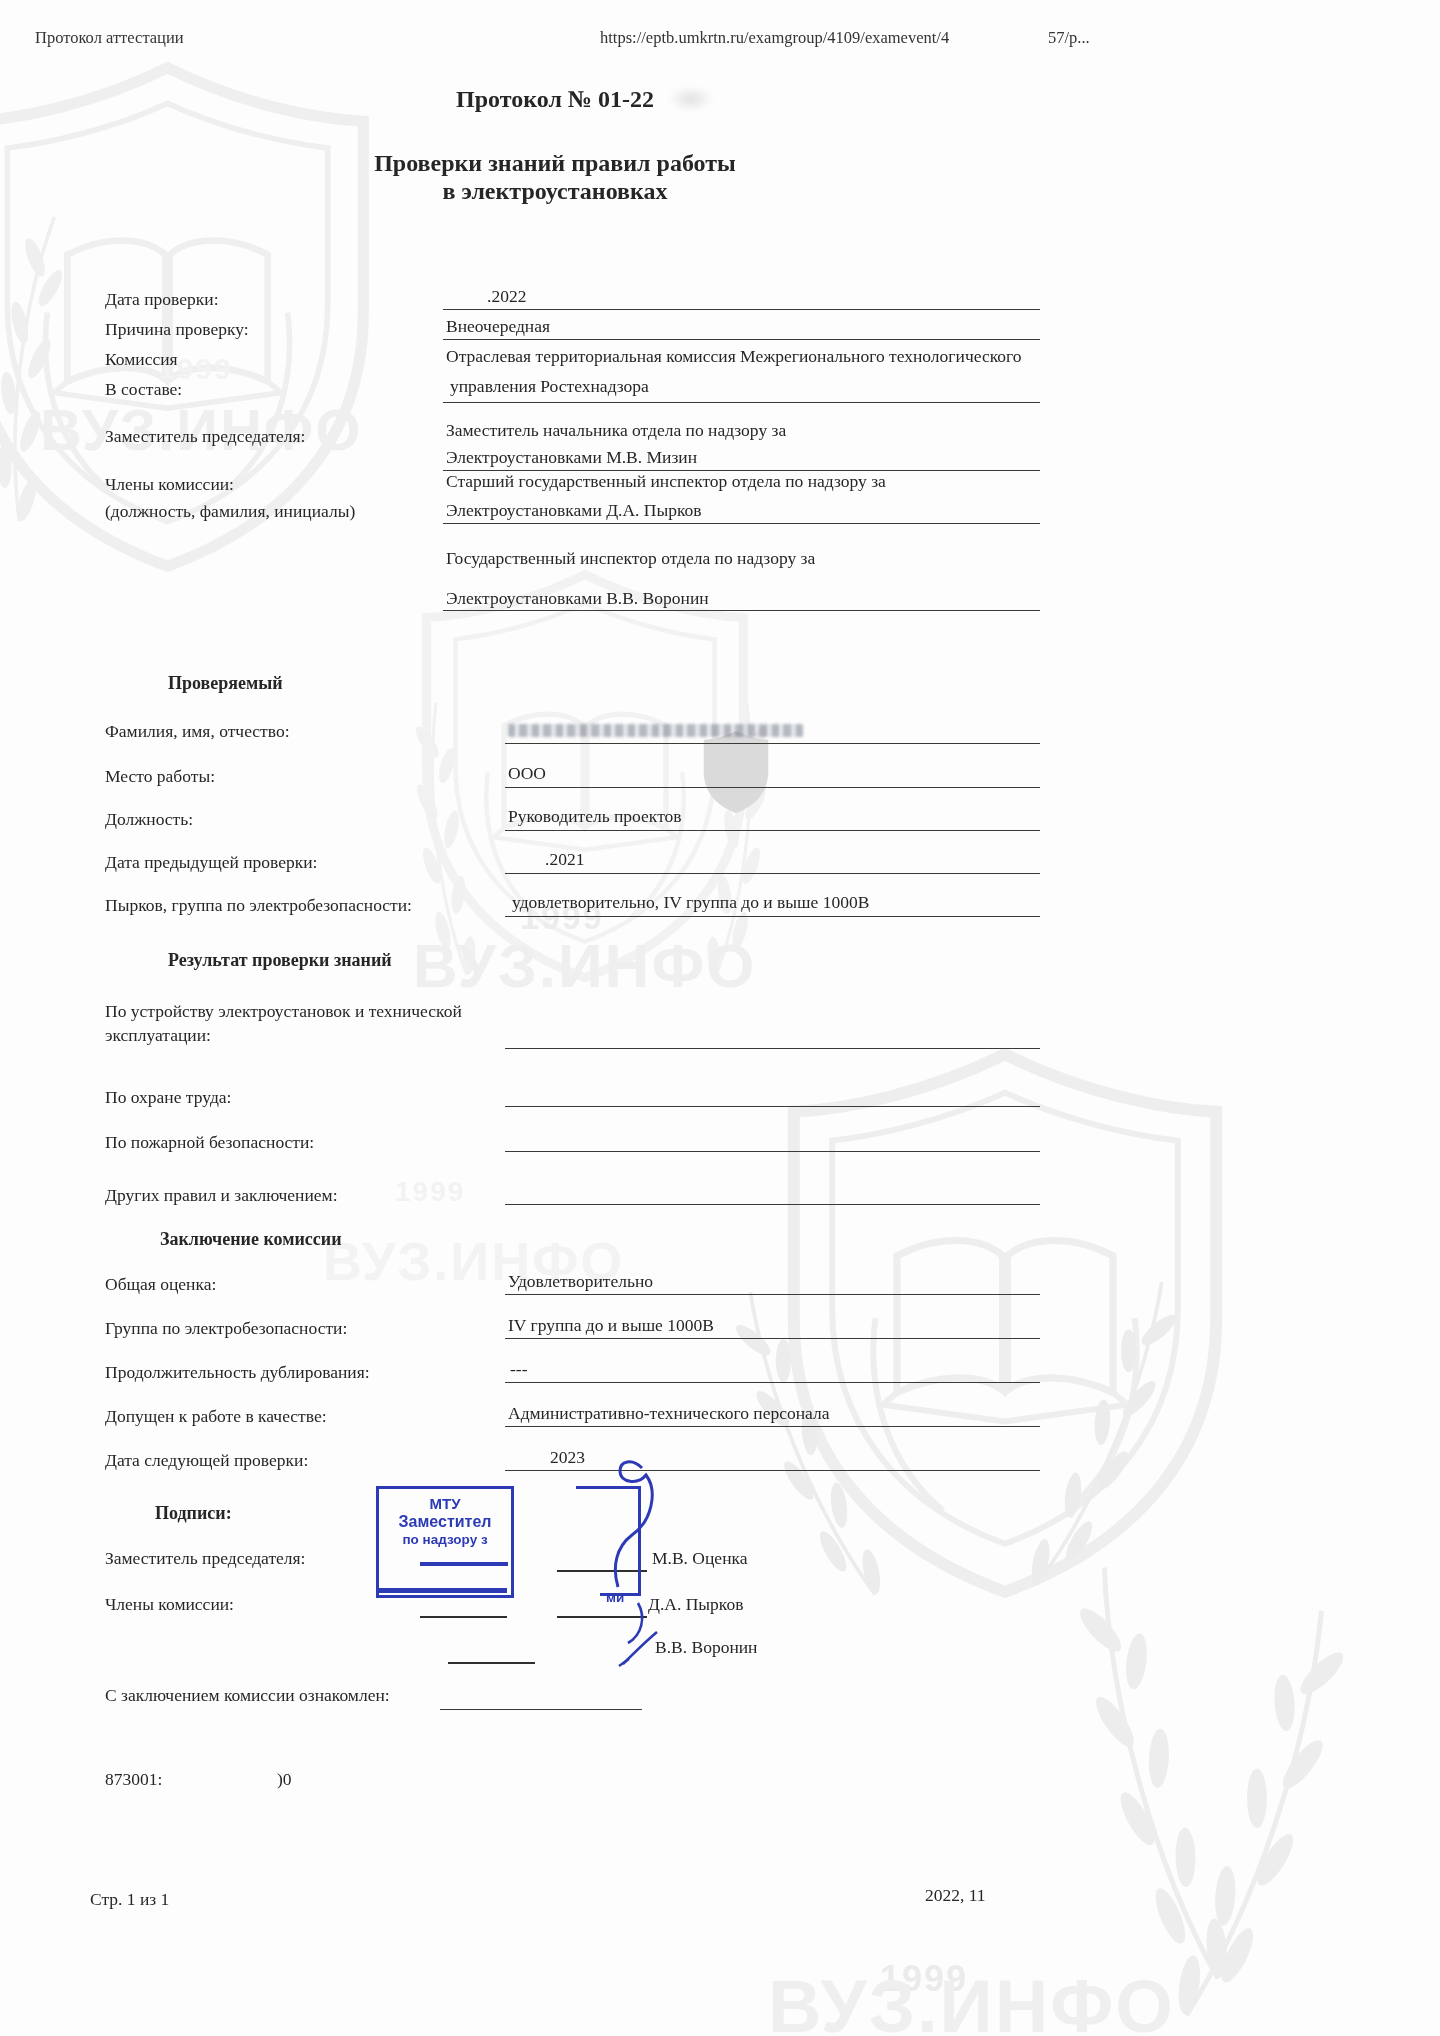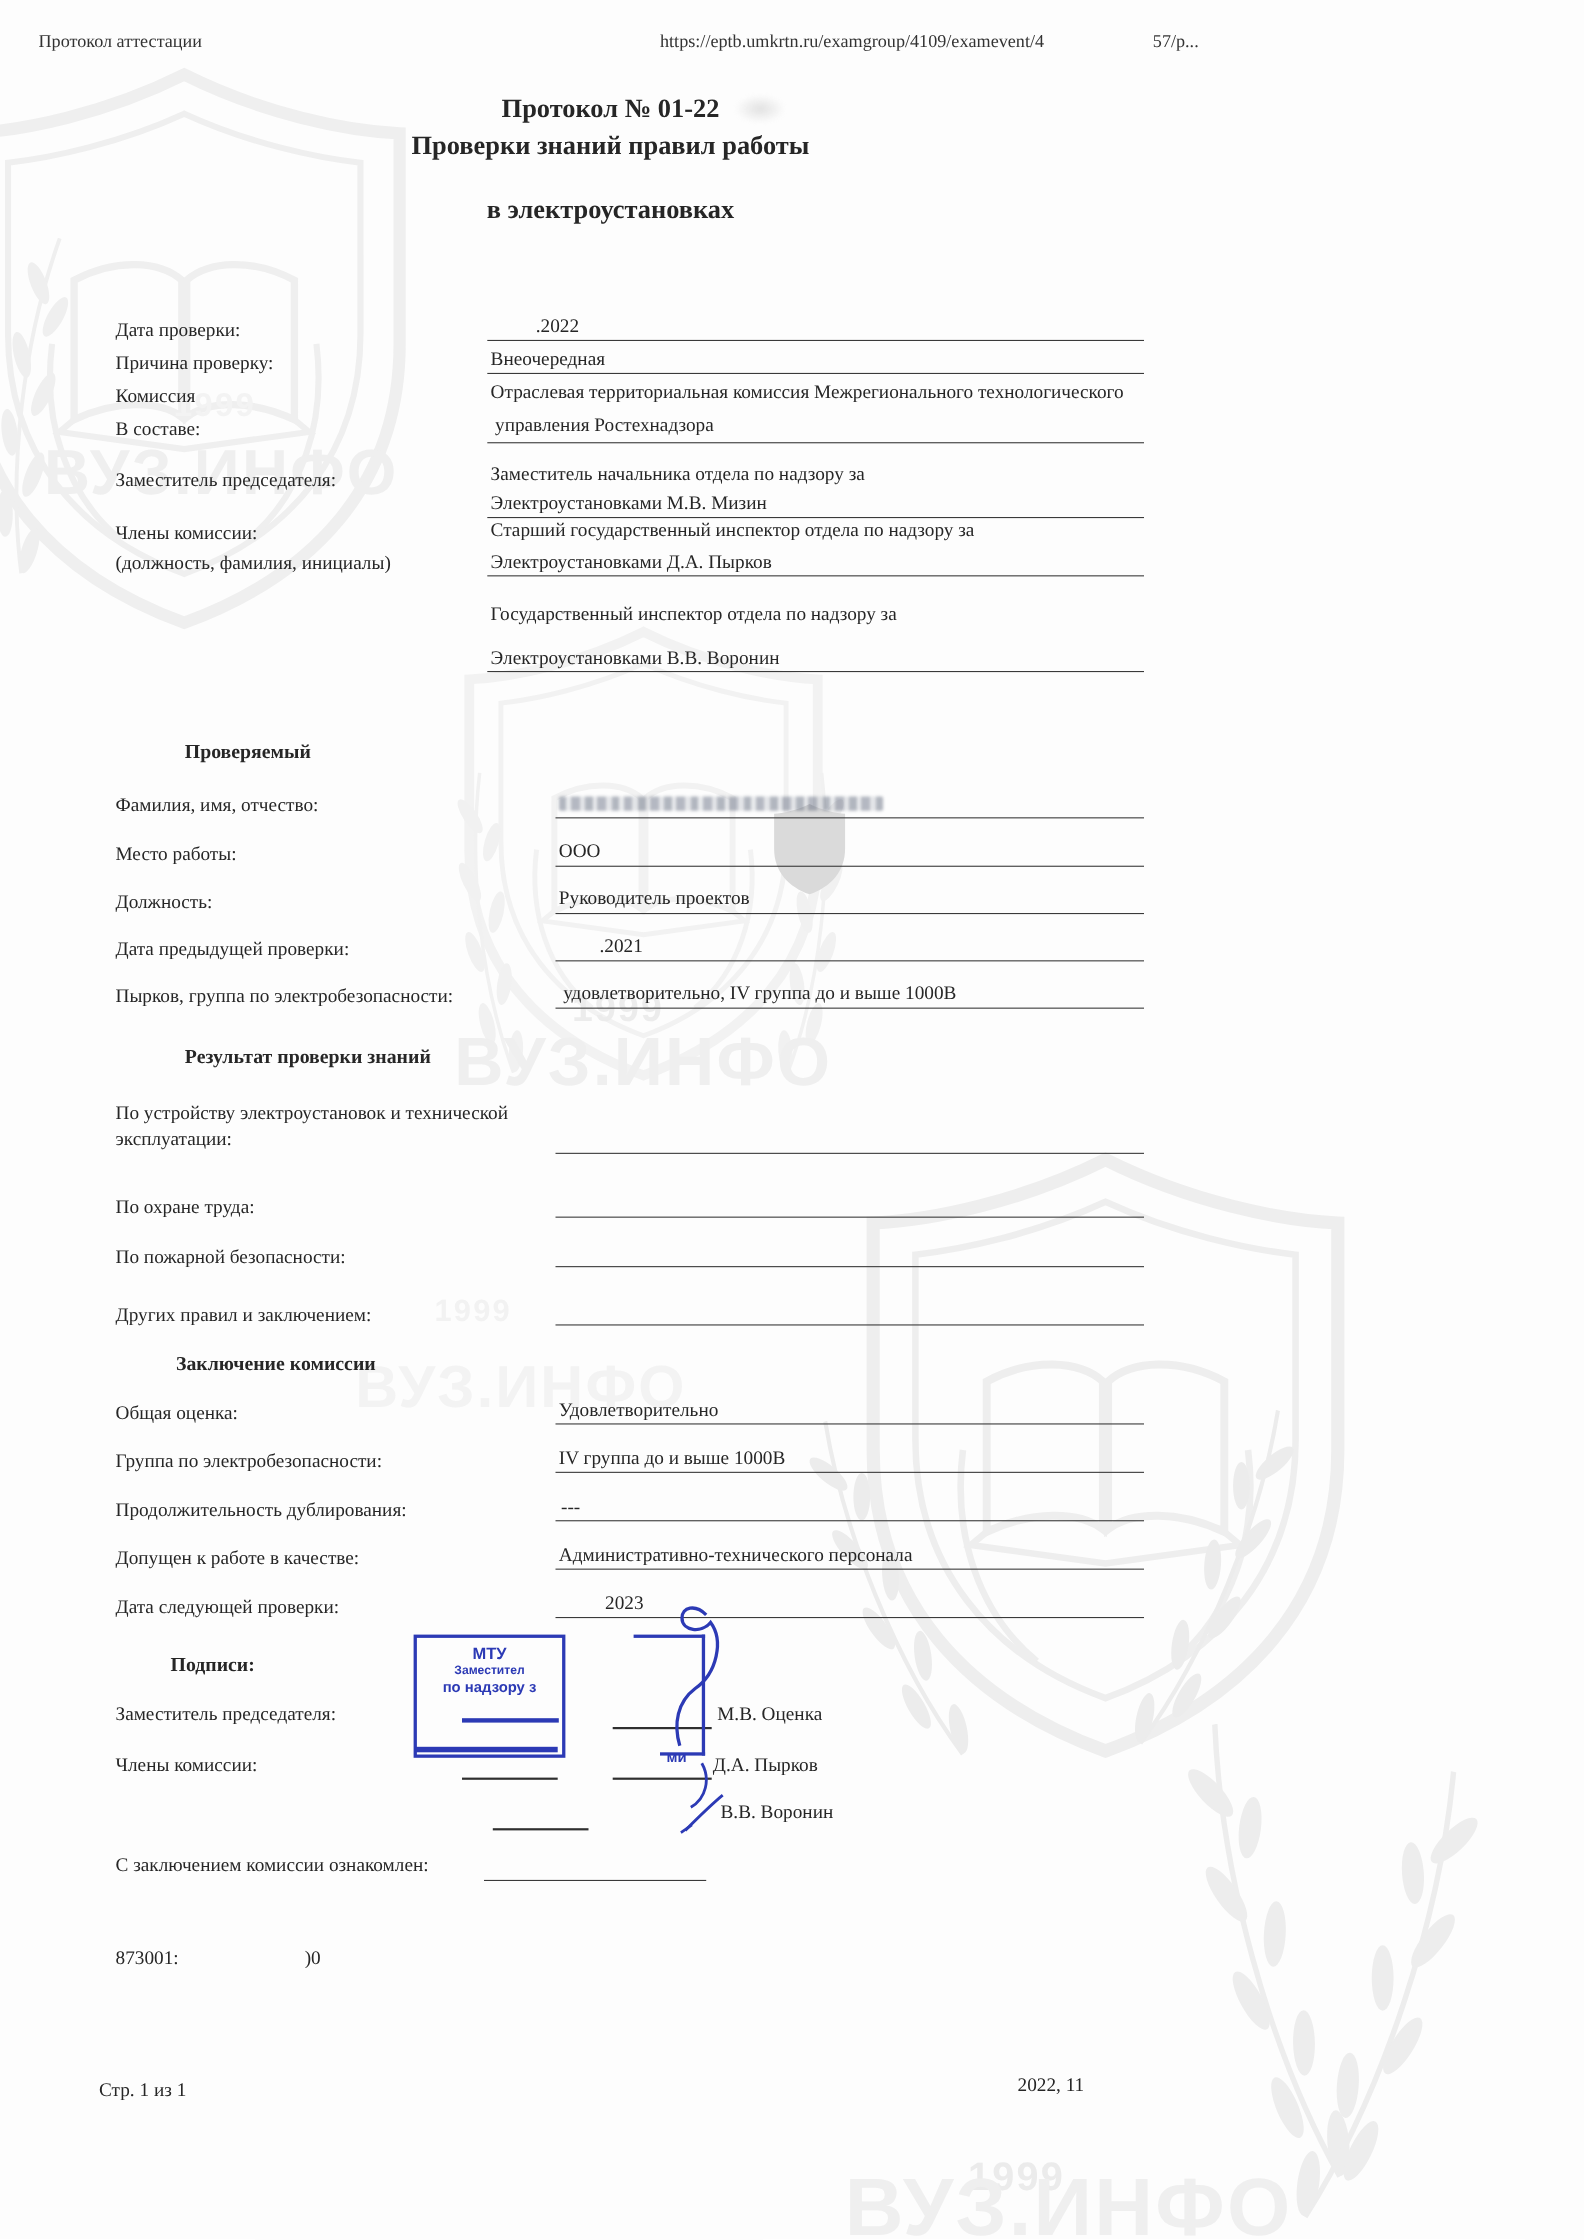--- a/index.html
+++ b/index.html
@@ -102,21 +102,21 @@
     </svg>
   <div class="wm-text" style="left:880px;top:1958px;font-size:36px;color:#ebebeb">1999</div>
   <div class="wm-text" style="left:768px;top:1964px;font-size:74px;color:#efefef">ВУЗ.ИНФО</div>
 
   <div class="tx hdr" style="left:35px;top:27px">Протокол аттестации</div>
   <div class="tx hdr" style="left:600px;top:27px">https://eptb.umkrtn.ru/examgroup/4109/examevent/4</div>
   <div class="tx hdr" style="left:1048px;top:27px">57/p...</div>
 
   <div class="titlebox" style="top:84px"><span class="ttl">Протокол № 01-22</span></div>
   <div class="smudge" style="left:668px;top:86px"></div>
-  <div class="titlebox" style="top:118px"><span class="ttl">Проверки знаний правил работы</span></div>
+  <div class="titlebox" style="top:148px"><span class="ttl">Проверки знаний правил работы</span></div>
   <div class="titlebox" style="top:176px"><span class="ttl">в электроустановках</span></div>
 
   <div class="tx" style="left:105px;top:288px">Дата проверки:</div>
   <div class="tx" style="left:487px;top:285px">.2022</div>
   <div class="u" style="left:443px;top:309px;width:597px"></div>
 
   <div class="tx" style="left:105px;top:318px">Причина проверку:</div>
   <div class="tx" style="left:446px;top:315px">Внеочередная</div>
   <div class="u" style="left:443px;top:339px;width:597px"></div>
 
@@ -214,21 +214,21 @@
   <div class="tx" style="left:648px;top:1593px">Д.А. Пырков</div>
 
   <div class="sigline" style="left:448px;top:1662px;width:87px"></div>
   <div class="tx" style="left:655px;top:1636px">В.В. Воронин</div>
 
   <div class="tx" style="left:105px;top:1684px">С заключением комиссии ознакомлен:</div>
   <div class="u" style="left:440px;top:1709px;width:202px"></div>
 
   <div class="stamp-box" style="left:376px;top:1486px;width:132px;height:106px;">
     <div style="font-size:15px;margin-top:6px;">МТУ</div>
-    <div style="font-size:11px;margin-top:1px;">Заместител</div>
+    <div style="font-size:16px;margin-top:1px;">Заместител</div>
     <div style="font-size:13.5px;margin-top:1px;">по надзору з</div>
   </div>
 
   <div class="stamp-line" style="left:638px;top:1486px;width:3px;height:110px;"></div>
   <div class="stamp-line" style="left:576px;top:1486px;width:65px;height:3px;"></div>
   <div class="stamp-line" style="left:600px;top:1593px;width:41px;height:3px;"></div>
   <div class="stamp-frag" style="left:606px;top:1590px;">ми</div>
 
   <div class="stamp-line" style="left:420px;top:1562px;width:88px;height:4px;"></div>
   <div class="stamp-line" style="left:378px;top:1588px;width:129px;height:4.5px;"></div>

